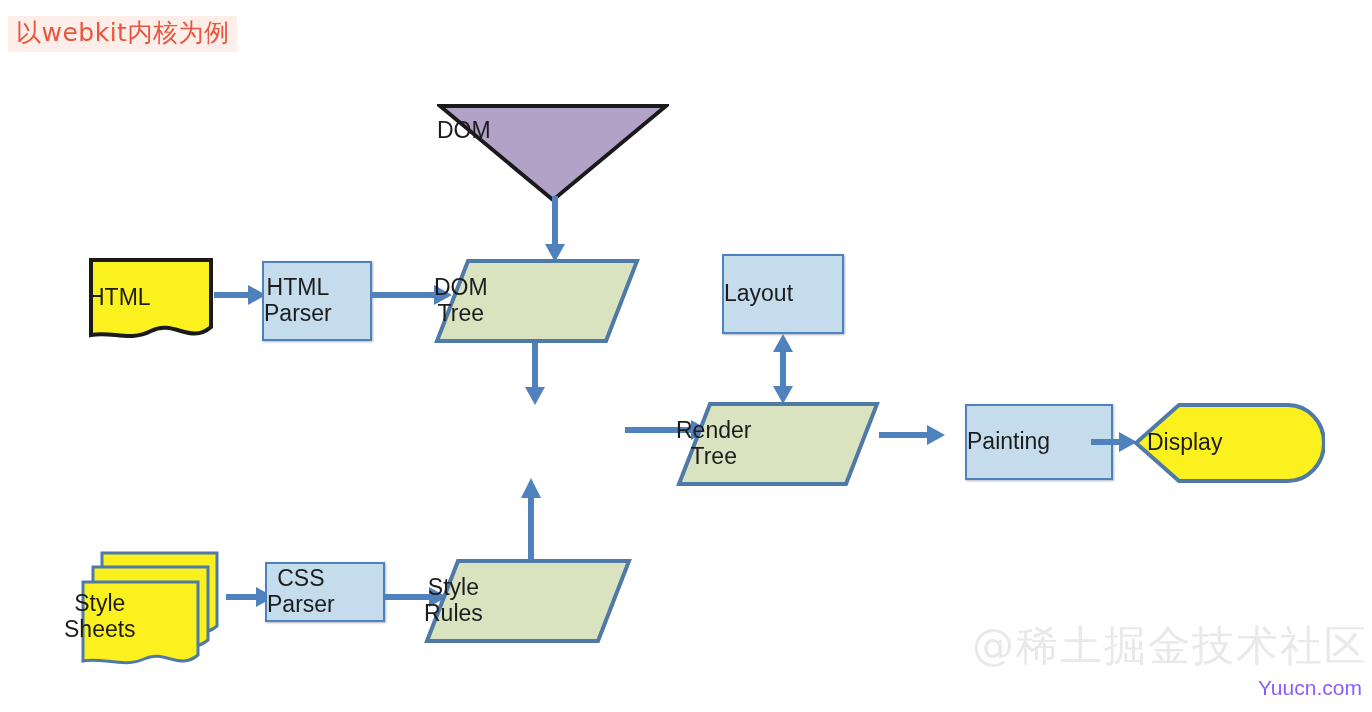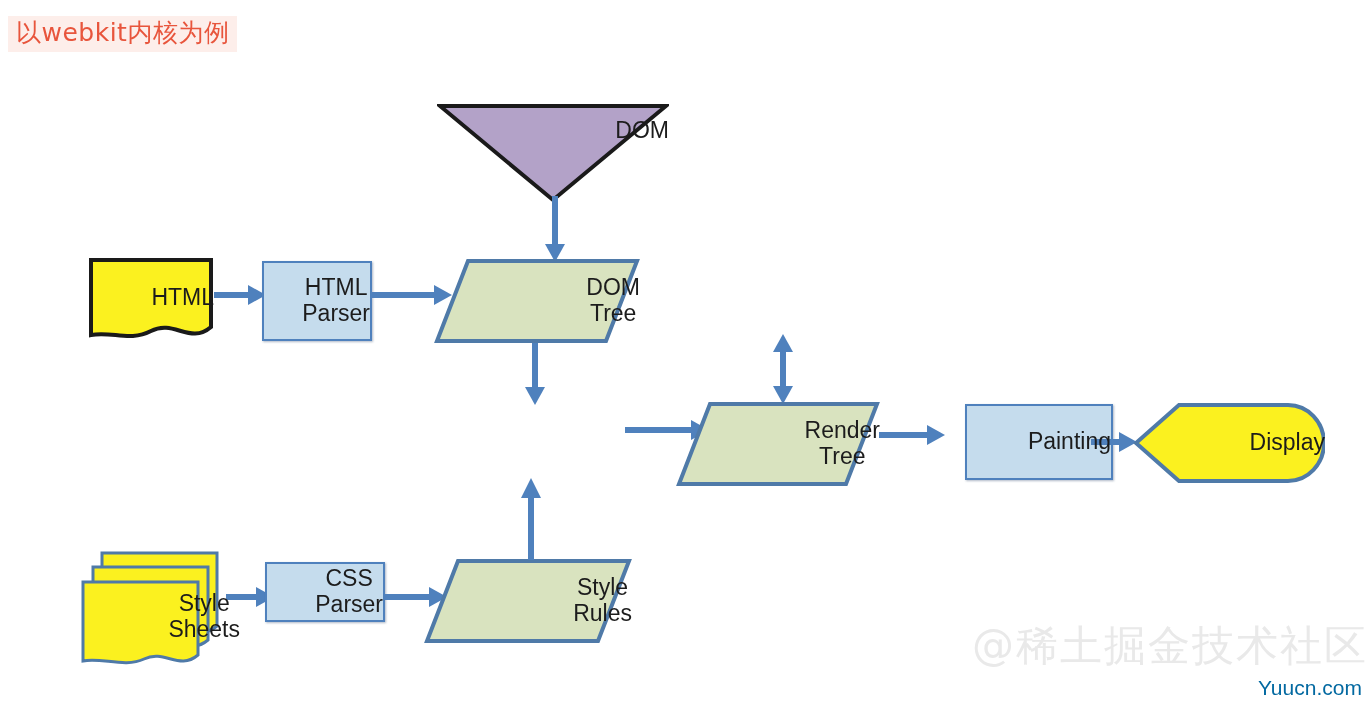--- a/index.html
+++ b/index.html
@@ -27,21 +27,21 @@
     letter-spacing: 0.5px;
     white-space: nowrap;
     font-family: "DejaVu Sans", "Liberation Sans", sans-serif;
   }
 
   
   .node {
     position: absolute;
     display: flex;
     align-items: center;
-    justify-content: flex-end;
+    justify-content: flex-start;
     text-align: center;
     color: #1c1c1c;
     font-size: 23px;
     line-height: 1.12;
     white-space: pre-line;
   }
   .node .label { position: relative; z-index: 3; }
 
   .rect-blue {
     background: #c5dced;
@@ -60,21 +60,21 @@
   .wm-cn {
     position: absolute;
     color: #e9e9e9;
     font-size: 42px;
     letter-spacing: 2px;
     white-space: nowrap;
     font-family: "DejaVu Sans", "Liberation Sans", sans-serif;
   }
   .wm-en {
     position: absolute;
-    color: #0369a1;
+    color: #8b5cf6;
     font-size: 21px;
     white-space: nowrap;
     font-family: "Liberation Sans", sans-serif;
   }
 </style>
 </head>
 <body>
 
 <div id="canvas">
 
@@ -128,20 +128,23 @@
 Tree</span>
   </div>
 
   <div class="arrow" style="left:523px; top:343px;">
     <svg width="24" height="64" viewBox="0 0 24 64">
       <line x1="12" y1="0" x2="12" y2="50" stroke="#4f81bd" stroke-width="6"></line>
       <polygon points="12,62 2,44 22,44" fill="#4f81bd"></polygon>
     </svg>
   </div>
 
+  <div class="node rect-blue" style="left:722px; top:254px; width:122px; height:80px;">
+    <span class="label">Layout</span>
+  </div>
 
   <div class="arrow" style="left:771px; top:334px;">
     <svg width="24" height="70" viewBox="0 0 24 70">
       <line x1="12" y1="12" x2="12" y2="58" stroke="#4f81bd" stroke-width="6"></line>
       <polygon points="12,0 2,18 22,18" fill="#4f81bd"></polygon>
       <polygon points="12,70 2,52 22,52" fill="#4f81bd"></polygon>
     </svg>
   </div>
 
 

